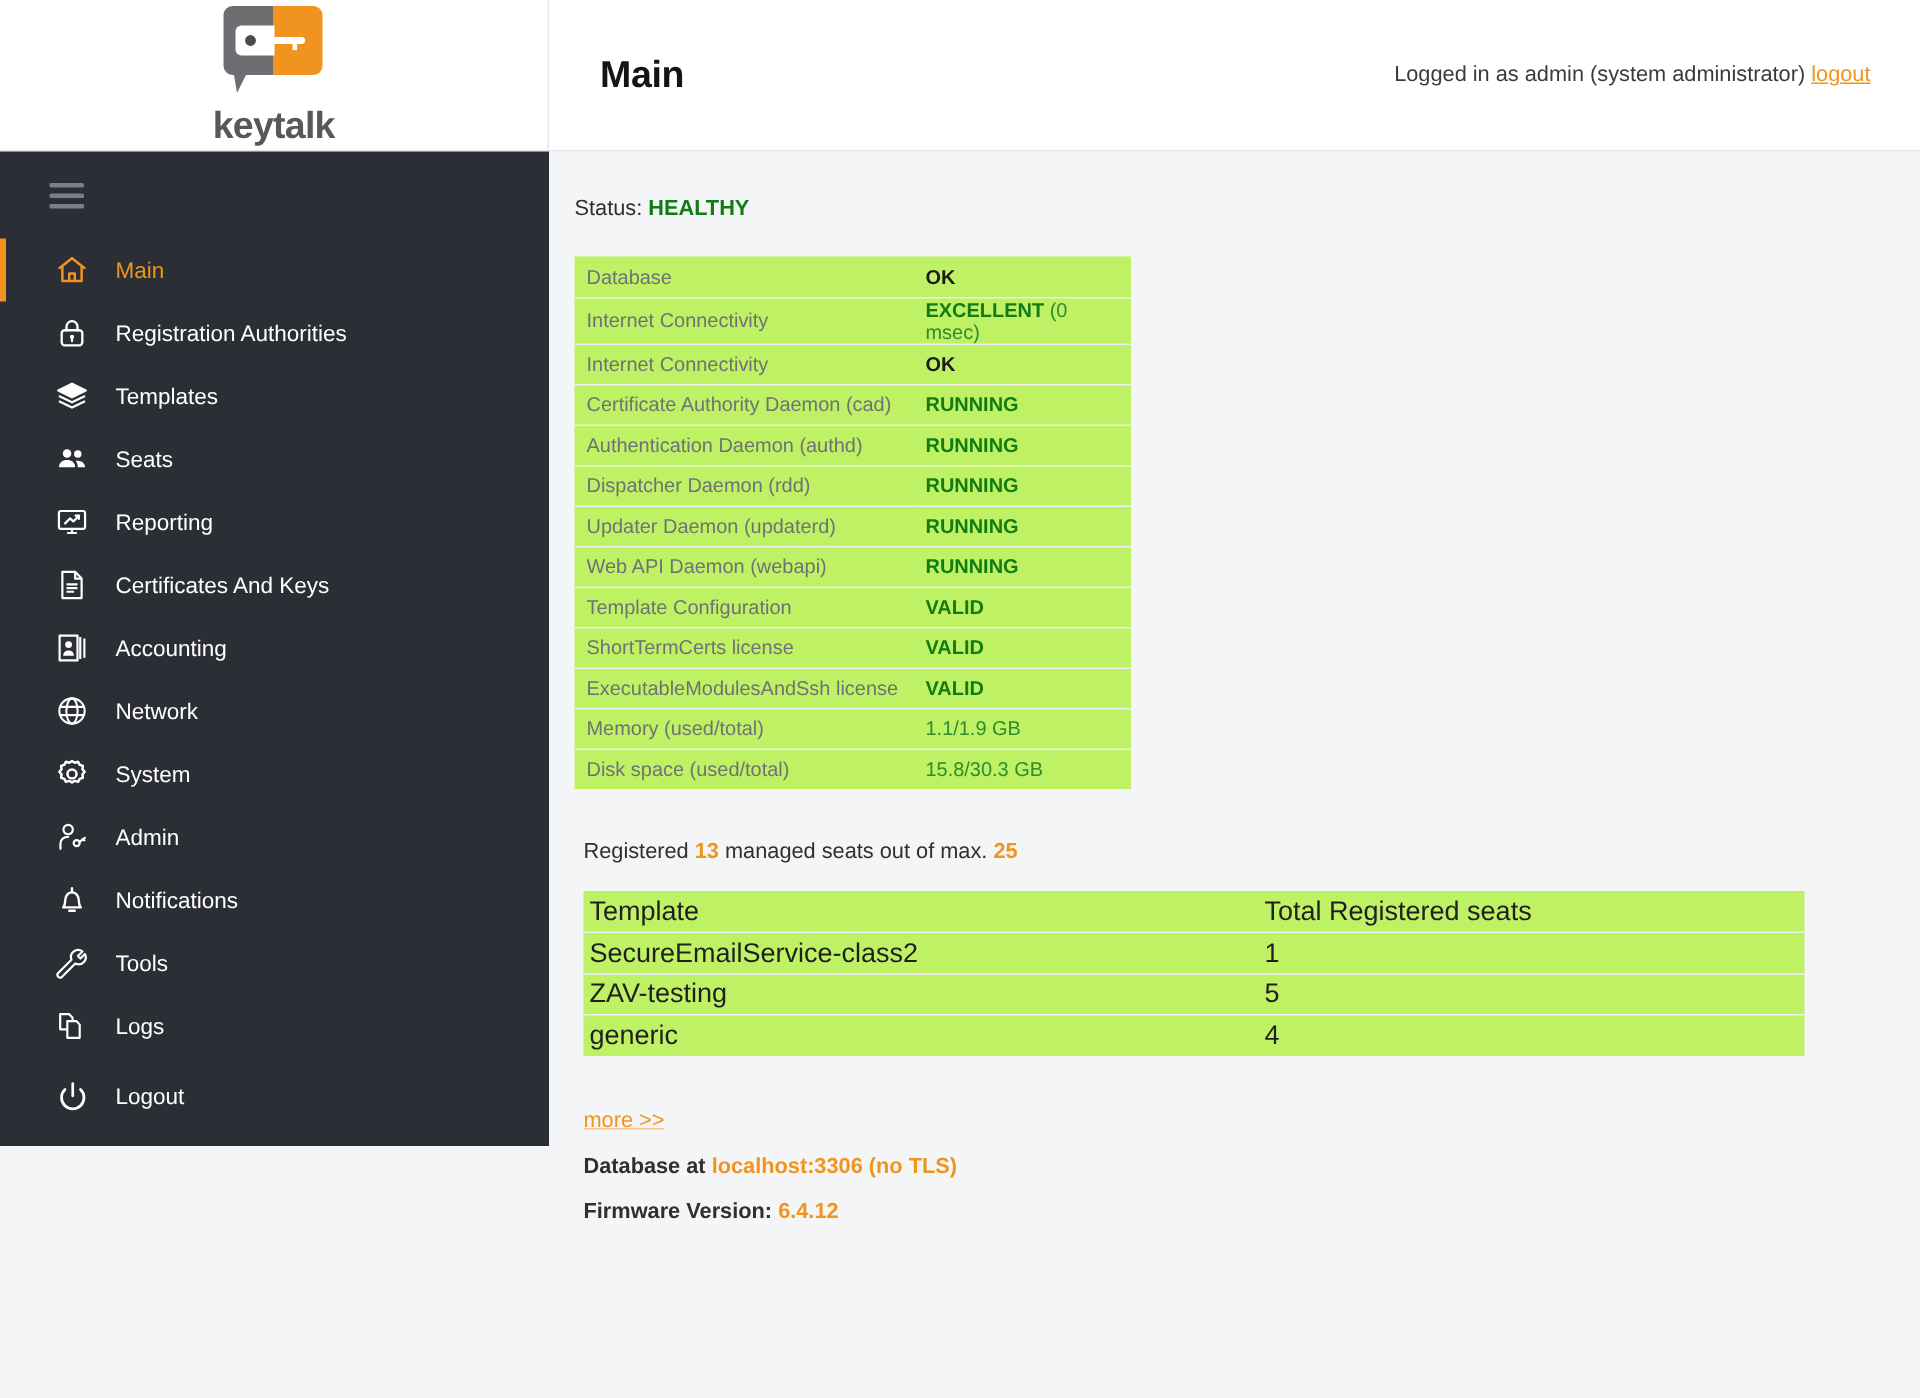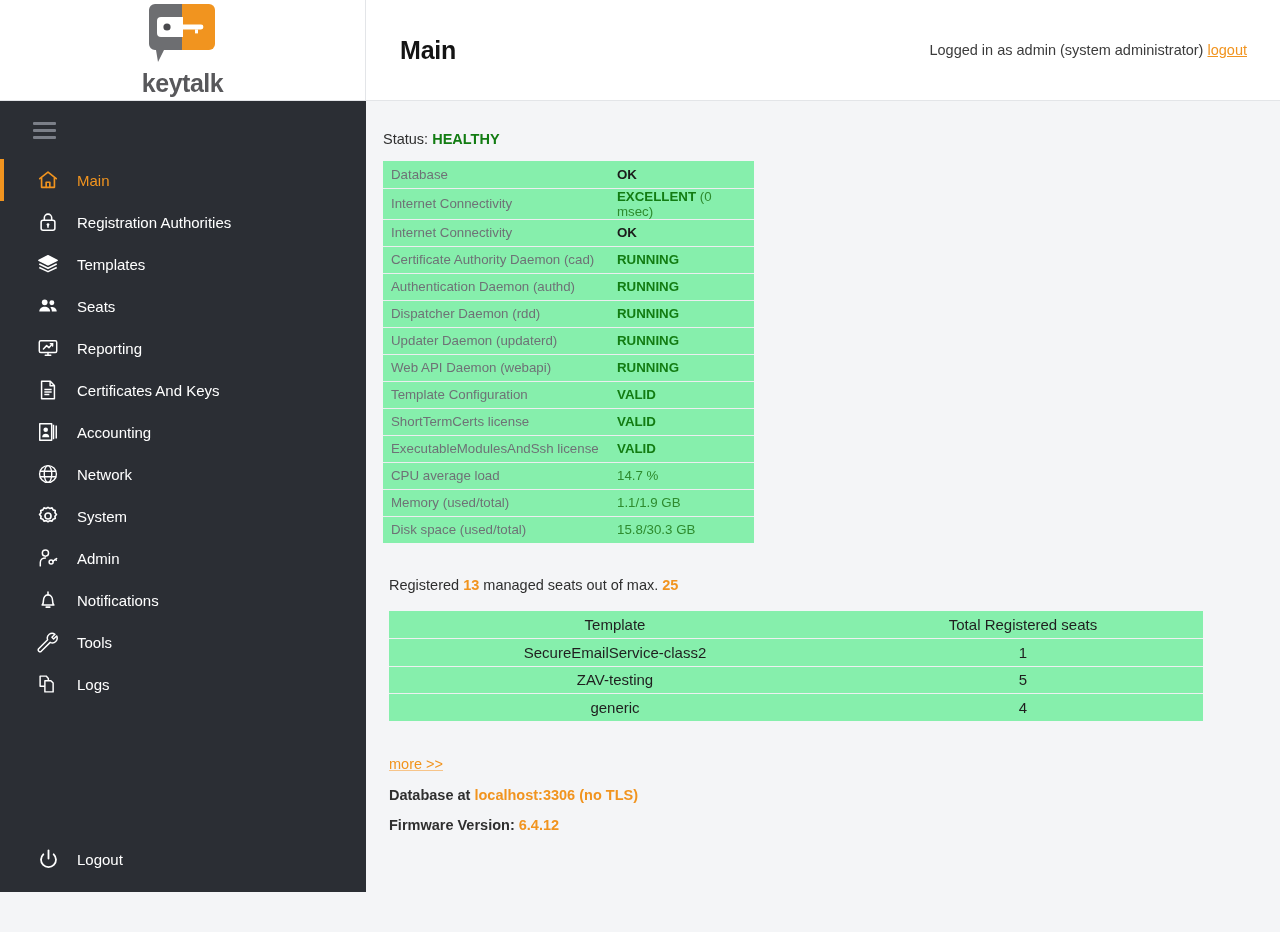--- a/index.html
+++ b/index.html
@@ -11,21 +11,21 @@
     font-family: "Liberation Sans", sans-serif;
     background: #f4f5f7;
   }
 
   .app { display: flex; width: 1280px; height: 932px; }
 
   
   .sidebar {
     width: 366px;
     min-width: 366px;
-    height: 892px;
+    height: 764px;
     background: #ffffff;
     display: flex;
     flex-direction: column;
   }
   .brand {
     height: 101px;
     background: #ffffff;
     display: flex;
     align-items: center;
     justify-content: center;
@@ -127,25 +127,25 @@
 
   .content {
     flex: 1;
     padding: 30px 0 0 17px;
     overflow: hidden;
   }
 
   .status-line {
     font-size: 14.5px;
     color: #2f2f2f;
-    margin: 0 0 14px 0;
+    margin: 0 0 24px 0;
   }
   .status-line .v { color: #127c12; font-weight: bold; }
 
-  table.tbl { border-collapse: collapse; background: #86efac; }
+  table.tbl { border-collapse: collapse; background: #bef264; }
 
   
   .status-table { width: 371px; }
   .status-table td {
     height: 27px;
     border-bottom: 1px solid #eceef0;
     font-size: 13.3px;
     padding: 0 8px 0 8px;
     vertical-align: middle;
   }
@@ -159,22 +159,22 @@
     font-size: 14.5px;
     color: #2f2f2f;
     margin: 34px 0 18px 6px;
   }
   .seats-line .num { color: #f1941f; font-weight: bold; }
 
   
   .tpl-table { width: 814px; margin-left: 6px; }
   .tpl-table th, .tpl-table td {
     height: 27.5px;
-    font-size: 15px;
-    text-align: center;
+    font-size: 18px;
+    text-align: left;
     font-weight: normal;
     padding: 0 0 0 4px;
     border-bottom: 1px solid #eef0f1;
     color: #1f1f1f;
     vertical-align: middle;
   }
   .tpl-table th { color: #1f1f1f; }
   .tpl-table th.c2, .tpl-table td.c2 { width: 366px; padding-left: 6px; }
   .tpl-table tr:last-child td { border-bottom: none; }
 
@@ -447,24 +447,20 @@
             </tr>
             <tr>
               <td class="k">ShortTermCerts license</td>
               <td class="v"><span class="green">VALID</span></td>
             </tr>
             <tr>
               <td class="k">ExecutableModulesAndSsh license</td>
               <td class="v"><span class="green">VALID</span></td>
             </tr>
             <tr>
-              <td class="k">CPU average load</td>
-              <td class="v"><span class="green-n">14.7 %</span></td>
-            </tr>
-            <tr>
               <td class="k">Memory (used/total)</td>
               <td class="v"><span class="green-n">1.1/1.9 GB</span></td>
             </tr>
             <tr>
               <td class="k">Disk space (used/total)</td>
               <td class="v"><span class="green-n">15.8/30.3 GB</span></td>
             </tr>
           </tbody>
       </table>
 

